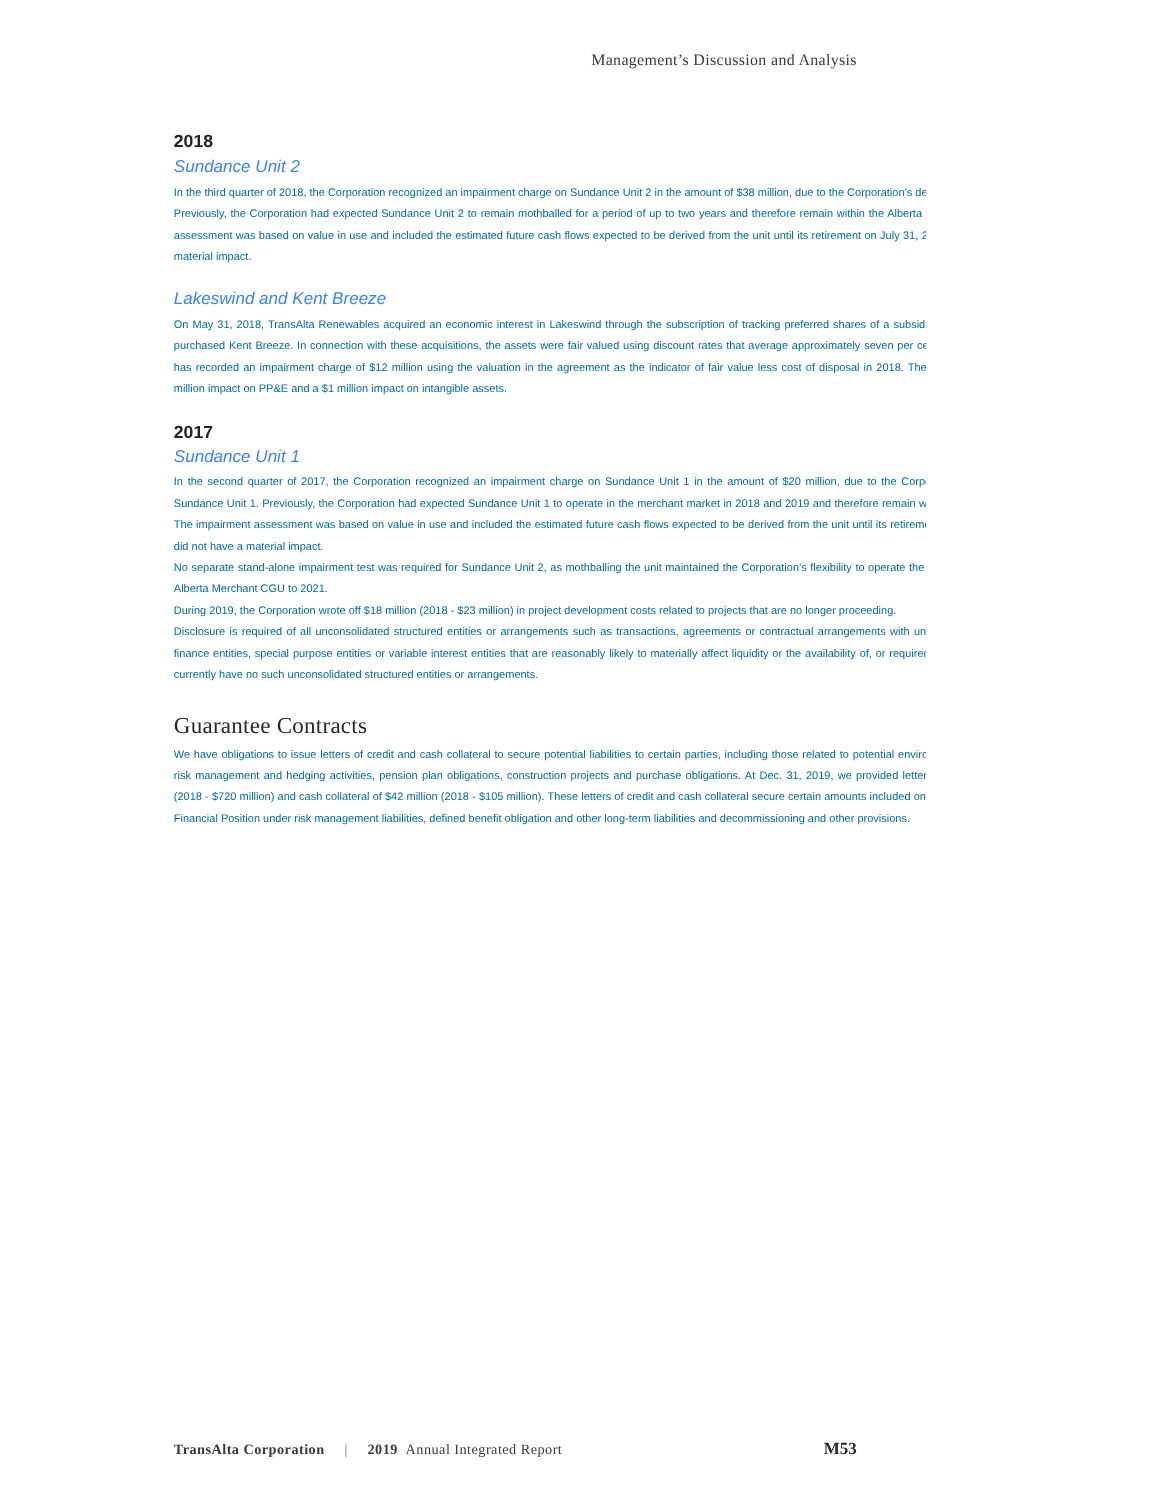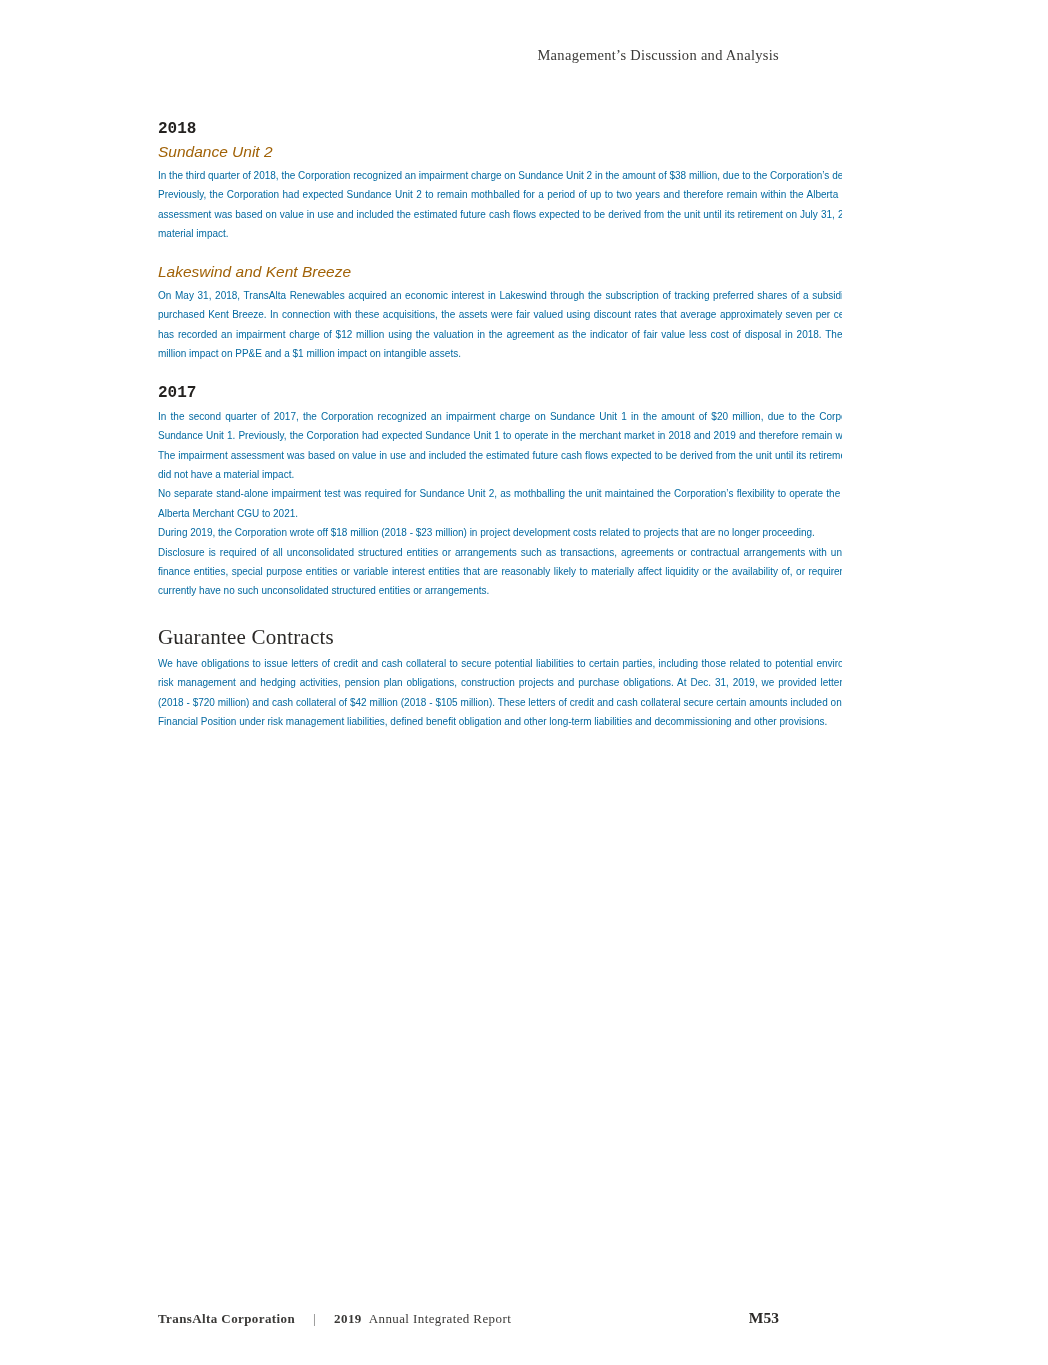--- a/index.html
+++ b/index.html
@@ -27,35 +27,35 @@
     color: #3b3a38;
     letter-spacing: 0.3px;
   }
   .content {
     position: absolute;
     top: 120px;
     left: 158px;
     width: 827px;
   }
   .h-bold {
-    font-family: Liberation Mono, monospace;
+    font-family: Liberation Sans, sans-serif;
     font-size: 16px;
     font-weight: bold;
     line-height: 1.2;
     margin: 0 0 4px 0;
     color: #242220;
   }
   .h-italic {
     font-family: "Liberation Sans", sans-serif;
     font-size: 15.5px;
     font-style: italic;
     font-weight: normal;
     line-height: 1.2;
     margin: 0 0 4px 0;
-    color: #a16207;
+    color: #3b82f6;
   }
   .h-serif {
     font-family: "Liberation Serif", serif;
     font-size: 21px;
     font-weight: normal;
     line-height: 1.15;
     margin: 0 0 5px 0;
     color: #2b2927;
     letter-spacing: 0.2px;
   }
@@ -116,20 +116,21 @@
     <h3 class="h-italic">Sundance Unit 2</h3>
 
     <p class="body">In the third quarter of 2018, the Corporation recognized an impairment charge on Sundance Unit 2 in the amount of $38 million, due to the Corporation’s decision to retire Sundance Unit 2. Previously, the Corporation had expected Sundance Unit 2 to remain mothballed for a period of up to two years and therefore remain within the Alberta Merchant CGU. The impairment assessment was based on value in use and included the estimated future cash flows expected to be derived from the unit until its retirement on July 31, 2018. Discounting did not have a material impact.</p>
 
     <h3 class="h-italic gap">Lakeswind and Kent Breeze</h3>
 
     <p class="body">On May 31, 2018, TransAlta Renewables acquired an economic interest in Lakeswind through the subscription of tracking preferred shares of a subsidiary of the Corporation and also purchased Kent Breeze. In connection with these acquisitions, the assets were fair valued using discount rates that average approximately seven per cent. Accordingly, the Corporation has recorded an impairment charge of $12 million using the valuation in the agreement as the indicator of fair value less cost of disposal in 2018. The impairment charge had an $11 million impact on PP&amp;E and a $1 million impact on intangible assets.</p>
 
     <h2 class="h-bold gap">2017</h2>
 
+    <h3 class="h-italic">Sundance Unit 1</h3>
 
     <p class="body">In the second quarter of 2017, the Corporation recognized an impairment charge on Sundance Unit 1 in the amount of $20 million, due to the Corporation’s decision to early retire Sundance Unit 1. Previously, the Corporation had expected Sundance Unit 1 to operate in the merchant market in 2018 and 2019 and therefore remain within the Alberta Merchant CGU. The impairment assessment was based on value in use and included the estimated future cash flows expected to be derived from the unit until its retirement on Jan. 1, 2018. Discounting did not have a material impact.</p>
 
     <p class="body gap">No separate stand-alone impairment test was required for Sundance Unit 2, as mothballing the unit maintained the Corporation’s flexibility to operate the unit as part of the Corporation’s Alberta Merchant CGU to 2021.</p>
 
 
     <p class="body">During 2019, the Corporation wrote off $18 million (2018 - $23 million) in project development costs related to projects that are no longer proceeding.</p>
 
 
     <p class="body">Disclosure is required of all unconsolidated structured entities or arrangements such as transactions, agreements or contractual arrangements with unconsolidated entities, structured finance entities, special purpose entities or variable interest entities that are reasonably likely to materially affect liquidity or the availability of, or requirements for, capital resources. We currently have no such unconsolidated structured entities or arrangements.</p>

